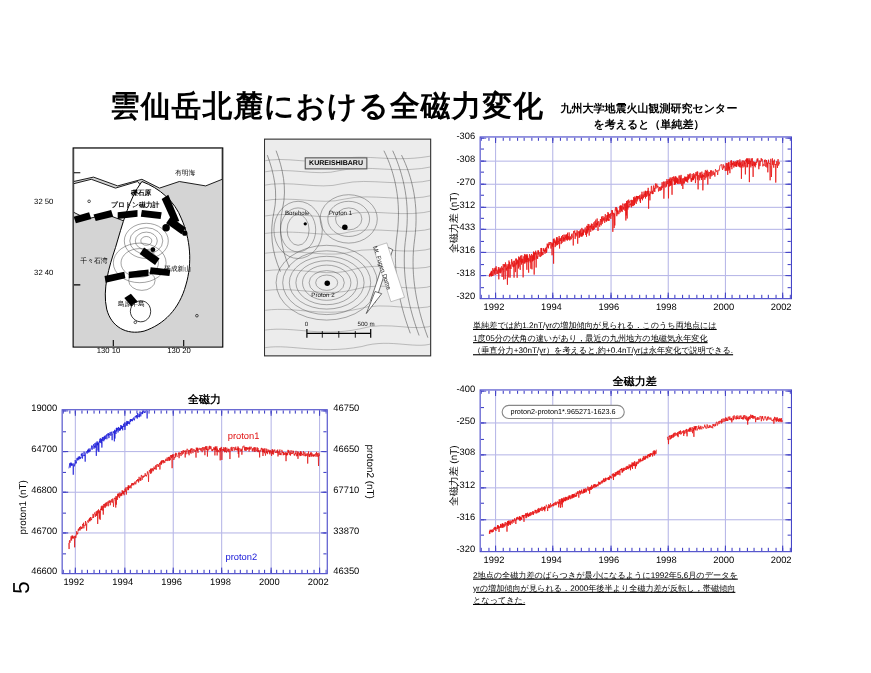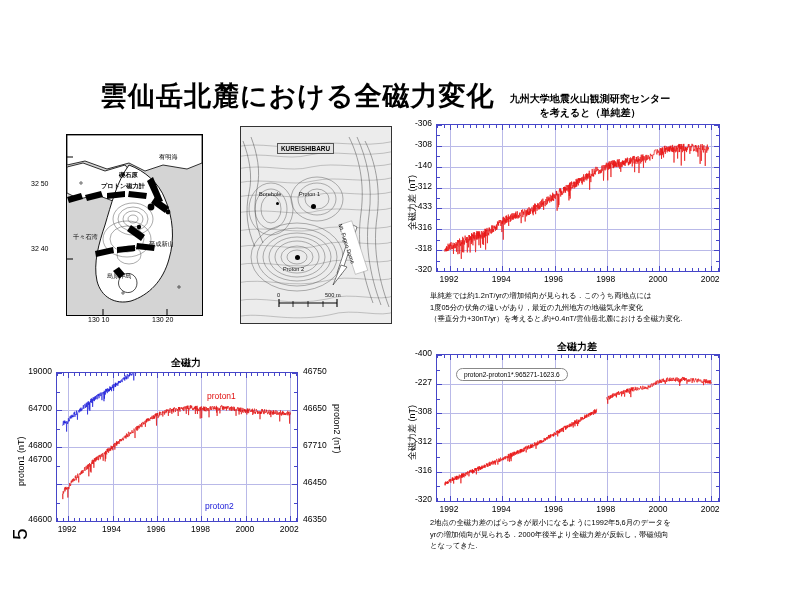--- a/index.html
+++ b/index.html
@@ -29,21 +29,21 @@
   .grid-h{position:absolute;left:0;right:0;height:1px;background:#b9b9e8;}
   .grid-v{position:absolute;top:0;bottom:0;width:1px;background:#b9b9e8;}
   .ytick{position:absolute;font-size:8.5px;color:#000;text-align:right;white-space:nowrap;}
   .ytick-r{position:absolute;font-size:8.5px;color:#000;text-align:left;white-space:nowrap;}
   .xtick{position:absolute;font-size:8.5px;color:#000;text-align:center;white-space:nowrap;}
   .ylabel{position:absolute;font-size:9px;color:#000;white-space:nowrap;
           transform:rotate(-90deg);transform-origin:left top;}
   .ylabel-r{position:absolute;font-size:9px;color:#000;white-space:nowrap;
           transform:rotate(90deg);transform-origin:left top;}
   .tickmark{position:absolute;background:#4646c8;}
-  .caption{position:absolute;font-size:7.4px;color:#000;line-height:11.5px;white-space:nowrap;}
+  .caption{position:absolute;font-size:7.4px;color:#000;line-height:11.5px;white-space:nowrap;text-decoration:underline;}
   .series-label{position:absolute;font-size:8.5px;white-space:nowrap;}
 
   
   #map-shimabara{left:66px;top:134px;width:135px;height:180px;
       border:1.6px solid #000;background:#d8d8d8;overflow:hidden;}
   .map-text{position:absolute;font-size:6.2px;color:#000;white-space:nowrap;}
   .map-text.b{font-weight:bold;}
   .map-axis{position:absolute;font-size:7px;color:#000;white-space:nowrap;}
 
   
@@ -646,58 +646,58 @@
       <polyline points="5.56,52.79 5.81,51.81 6.06,50.59 6.31,48.21 6.57,48.86 6.82,52.05 7.07,47.69 7.32,48.48 7.58,50.29 7.83,47.64 8.08,50.06 8.33,48.83 8.59,50.36 8.84,49.54 9.09,48.89 9.34,48.21 9.60,58.59 9.85,50.66 10.10,49.52 10.35,48.53 10.61,50.96 10.86,49.99 11.11,49.42 11.36,45.28 11.62,46.34 11.87,48.30 12.12,47.31 12.37,48.14 12.63,45.89 12.88,43.49 13.13,43.50 13.38,45.53 13.64,43.68 13.89,44.27 14.14,42.22 14.39,44.41 14.65,45.34 14.90,42.55 15.15,41.72 15.40,44.08 15.66,42.58 15.91,44.20 16.16,44.04 16.41,42.77 16.67,43.43 16.92,39.62 17.17,40.76 17.42,41.33 17.68,38.70 17.93,43.87 18.18,41.65 18.43,41.01 18.69,41.51 18.94,41.33 19.19,41.59 19.44,37.61 19.70,41.52 19.95,40.95 20.20,40.80 20.45,46.68 20.71,39.55 20.96,38.59 21.21,38.70 21.46,38.29 21.72,37.37 21.97,38.89 22.22,39.44 22.47,38.44 22.73,36.17 22.98,38.29 23.23,35.33 23.48,37.80 23.74,38.35 23.99,34.61 24.24,36.01 24.49,37.61 24.75,36.47 25.00,37.25 25.25,35.62 25.51,34.89 25.76,35.38 26.01,34.77 26.26,32.09 26.52,32.51 26.77,35.83 27.02,33.65 27.27,32.41 27.53,32.01 27.78,32.00 28.03,30.88 28.28,34.73 28.54,35.00 28.79,32.54 29.04,33.51 29.29,29.85 29.55,34.07 29.80,33.42 30.05,31.50 30.30,29.25 30.56,41.42 30.81,30.50 31.06,29.55 31.31,28.17 31.57,31.78 31.82,29.34 32.07,36.67 32.32,32.09 32.58,29.47 32.83,37.84 33.08,29.23 33.33,27.99 33.59,29.17 33.84,25.89 34.09,29.46 34.34,26.69 34.60,25.40 34.85,29.69 35.10,30.03 35.35,26.05 35.61,33.89 35.86,28.35 36.11,24.39 36.36,27.63 36.62,26.58 36.87,24.41 37.12,24.41 37.37,28.13 37.63,25.07 37.88,23.59 38.13,26.87 38.38,23.23 38.64,22.94 38.89,25.99 39.14,24.59 39.39,22.73 39.65,22.62 39.90,21.99 40.15,26.34 40.40,22.46 40.66,21.75 40.91,21.12 41.16,22.69 41.41,23.17 41.67,20.84 41.92,25.31 42.17,24.84 42.42,21.45 42.68,22.29 42.93,20.23 43.18,19.81 43.43,21.88 43.69,23.15 43.94,22.60 44.19,19.48 44.44,21.20 44.70,23.48 44.95,27.17 45.20,22.63 45.45,21.03 45.71,19.45 45.96,19.18 46.21,20.26 46.46,19.22 46.72,22.42 46.97,28.22 47.22,17.73 47.47,25.70 47.73,19.29 47.98,18.41 48.23,20.59 48.48,21.47 48.74,16.15 48.99,19.24 49.24,15.81 49.49,18.28 49.75,16.89 50.00,16.06 50.25,20.18 50.51,19.59 50.76,15.15 51.01,17.53 51.26,17.15 51.52,18.63 51.77,16.01 52.02,18.07 52.27,15.92 52.53,18.18 52.78,13.45 53.03,15.08 53.28,16.58 53.54,13.89 53.79,17.00 54.04,15.24 54.29,14.47 54.55,18.18 54.80,14.45 55.05,15.06 55.30,12.32 55.56,13.34 55.81,15.08 56.06,11.72 56.31,11.11 56.57,17.83 56.82,14.40 57.07,14.54 57.32,11.25 57.58,11.17 57.83,12.07 58.08,13.79 58.33,9.66 58.59,14.04 58.84,9.98 59.09,12.42 59.34,10.88 59.60,11.43 59.85,12.29 60.10,9.80 60.35,10.98 60.61,10.71 60.86,12.74 61.11,10.37 61.36,8.43 61.62,10.50 61.87,7.95 62.12,9.25 62.37,8.15 62.63,9.68 62.88,9.76 63.13,8.21 63.38,9.92 63.64,8.81 63.89,7.48 64.14,8.46 64.39,6.86 64.65,6.48 64.90,7.38 65.15,9.14 65.40,7.69 65.66,7.53 65.91,5.26 66.16,6.25 66.41,5.90 66.67,5.49 66.92,4.38 67.17,6.51 67.42,4.63 67.68,7.61 67.93,7.29 68.18,2.51 68.43,5.41 68.69,5.32 68.94,6.02 69.19,5.81 69.44,3.47 69.70,6.34 69.95,3.21 70.20,1.11 70.45,1.22 70.71,3.29 70.96,5.56 71.21,4.17 71.46,2.12 71.72,1.87 71.97,2.90 72.22,3.50 72.47,1.87 72.73,3.02 72.98,1.65 73.23,1.58 73.48,1.67 73.74,-0.42 73.99,1.39 74.24,2.16 74.49,1.32 74.75,2.51 75.00,1.15 75.25,1.37 75.51,0.76 75.76,-2.06 76.01,-0.47 76.26,0.38 76.52,0.74 76.77,7.42 77.02,-1.11 77.27,-1.24 77.53,-3.37 77.78,-2.67 78.03,-1.98 78.28,-0.83 78.54,-4.51 78.79,0.28 79.04,-1.25 79.29,-4.46 79.55,-0.88 79.80,-1.79 80.05,-5.03 80.30,-2.94 80.56,-3.68 80.81,-4.58 81.06,-2.24 81.31,-3.01 81.57,-5.19 81.82,-6.46 82.07,-4.07 82.32,-5.14 82.58,-4.26 82.83,-4.15 83.08,-5.69 83.33,-7.53 83.59,-3.26 83.84,-3.64 84.09,-7.62 84.34,-8.02 84.60,-7.66 84.85,-8.39 85.10,-7.81 85.35,-5.75 85.61,-7.19 85.86,-5.95 86.11,-8.15 86.36,-8.35 86.62,-8.16 86.87,-9.19 87.12,-3.12 87.37,-7.29 87.63,-9.41 87.88,-10.14 88.13,-7.40 88.38,-10.89 88.64,-7.81 88.89,-11.36 89.14,-9.34 89.39,-11.22 89.65,-11.25 89.90,-10.67 90.15,-8.70 90.40,-11.66 90.66,-9.82 90.91,-10.36 91.16,-10.65 91.41,-8.94 91.67,-9.38 91.92,-11.69 92.17,-12.00 92.42,-10.89 92.68,-12.88 92.93,-10.92 93.18,-10.99 93.43,-11.59 93.69,-14.08 93.94,-13.49 94.19,-10.85 94.44,-11.95 94.70,-12.10 94.95,-14.64 95.20,-12.97 95.45,-11.07 95.71,-14.78 95.96,-11.47 96.21,-13.56 96.46,-11.78 96.72,-15.84 96.97,-15.28 97.22,-16.34 97.47,-13.57 97.73,-16.39 97.98,-15.05 98.23,-4.43 98.48,-16.88 98.74,-14.41 98.99,-14.53 99.24,-17.13 99.49,-15.13 99.75,-12.04 100.00,-13.08 100.25,-13.24 100.51,-14.64 100.76,-13.88 101.01,-17.58 101.26,-14.96 101.52,-18.61 101.77,-17.05 102.02,-18.05 102.27,-16.63 102.53,-15.08 102.78,-15.23 103.03,-15.24 103.28,-15.55 103.54,-15.31 103.79,-17.84 104.04,-17.36 104.29,-18.90 104.55,-13.69 104.80,-15.54 105.05,-18.74 105.30,-18.06 105.56,-18.34 105.81,-17.67 106.06,-18.43 106.31,-15.63 106.57,-19.56 106.82,-20.15 107.07,-18.02 107.32,-17.78 107.58,-17.01 107.83,-20.00 108.08,-20.70 108.33,-17.78 108.59,-19.67 108.84,-21.04 109.09,-20.53 109.34,-19.41 109.60,-20.11 109.85,-18.75 110.10,-14.38 110.35,-18.83 110.61,-20.98 110.86,-17.50 111.11,-19.12 111.36,-20.60 111.62,-21.92 111.87,-22.68 112.12,-21.79 112.37,-21.98 112.63,-18.15 112.88,-18.41 113.13,-19.19 113.38,-21.84 113.64,-16.98 113.89,-21.16 114.14,-21.52 114.39,-20.97 114.65,-22.04 114.90,-19.59 115.15,-23.20 115.40,-18.68 115.66,-23.02 115.91,-22.57 116.16,-23.85 116.41,-23.08 116.67,-22.78 116.92,-21.19 117.17,-19.42 117.42,-22.72 117.68,-22.01 117.93,-23.07 118.18,-22.86 118.43,-22.86 118.69,-21.87 118.94,-20.73 119.19,-22.54 119.44,-21.69 119.70,-20.39 119.95,-15.70 120.20,-24.75 120.45,-22.30 120.71,-23.22 120.96,-24.80 121.21,-21.76 121.46,-24.78 121.72,-20.28 121.97,-22.46 122.22,-23.84 122.47,-24.04 122.73,-24.50 122.98,-24.87 123.23,-24.58 123.48,-23.01 123.74,-24.54 123.99,-23.56 124.24,-24.08 124.49,-21.96 124.75,-23.24 125.00,-24.33 125.25,-24.87 125.51,-20.96 125.76,-23.41 126.01,-25.52 126.26,-24.81 126.52,-25.06 126.77,-22.53 127.02,-23.44 127.27,-25.63 127.53,-25.11 127.78,-22.17 128.03,-18.20 128.28,-24.36 128.54,-26.08 128.79,-23.47 129.04,-26.31 129.29,-24.25 129.55,-22.89 129.80,-26.43 130.05,-24.58 130.30,-16.92 130.56,-24.00 130.81,-22.70 131.06,-22.99 131.31,-22.67 131.57,-25.83 131.82,-25.99 132.07,-26.72 132.32,-23.59 132.58,-26.52 132.83,-25.08 133.08,-24.34 133.33,-26.52 133.59,-26.44 133.84,-23.90 134.09,-24.30 134.34,-22.43 134.60,-23.03 134.85,-22.29 135.10,-24.17 135.35,-22.93 135.61,-23.80 135.86,-24.46 136.11,-25.81 136.36,-23.35 136.62,-24.01 136.87,-25.44 137.12,-18.53 137.37,-26.62 137.63,-23.57 137.88,-26.53 138.13,-22.11 138.38,-22.17 138.64,-25.34 138.89,-26.92 139.14,-18.71 139.39,-24.93 139.65,-23.49 139.90,-21.98 140.15,-23.52 140.40,-23.28 140.66,-21.98 140.91,-21.56 141.16,-23.26 141.41,-25.29 141.67,-23.20 141.92,-14.24 142.17,-25.61 142.42,-22.58 142.68,-24.15 142.93,-26.45 143.18,-25.88 143.43,-14.63 143.69,-21.25 143.94,-24.23 144.19,-24.43 144.44,-23.23 144.70,-24.41 144.95,-22.77 145.20,-26.04 145.45,-22.54 145.71,-23.01 145.96,-21.39 146.21,-25.40 146.46,-21.83 146.72,-25.92 146.97,-23.12 147.22,-21.52 147.47,-22.08 147.73,-20.98 147.98,-25.42 148.23,-22.41 148.48,-22.08 148.74,-23.67 148.99,-23.11 149.24,-22.78 149.49,-24.14 149.75,-21.03 150.00,-23.96 150.25,-22.26 150.51,-22.27 150.76,-14.71 151.01,-21.14 151.26,-21.95 151.52,-22.55 151.77,-25.35 152.02,-22.25 152.27,-24.18 152.53,-25.81 152.78,-24.97 153.03,-23.38 153.28,-22.04 153.54,-24.83 153.79,-25.21 154.04,-25.64 154.29,-25.21 154.55,-25.62 154.80,-22.90 155.05,-22.42 155.30,-24.53 155.56,-23.51 155.81,-23.41 156.06,-25.92 156.31,-22.88 156.57,-23.63 156.82,-23.10 157.07,-22.64 157.32,-24.60 157.58,-24.30 157.83,-22.52 158.08,-26.18 158.33,-19.41 158.59,-25.11 158.84,-16.07 159.09,-24.00 159.34,-24.03 159.60,-24.39 159.85,-23.99 160.10,-21.84 160.35,-21.93 160.61,-21.93 160.86,-24.28 161.11,-22.19 161.36,-23.50 161.62,-18.82 161.87,-21.34 162.12,-22.64 162.37,-26.21 162.63,-26.09 162.88,-25.52 163.13,-26.09 163.38,-26.98 163.64,-26.97 163.89,-24.90 164.14,-22.88 164.39,-25.83 164.65,-22.25 164.90,-23.37 165.15,-25.88 165.40,-23.28 165.66,-22.45 165.91,-25.81 166.16,-23.97 166.41,-23.95 166.67,-25.17 166.92,-23.55 167.17,-25.72 167.42,-24.35 167.68,-24.77 167.93,-25.21 168.18,-21.83 168.43,-25.57 168.69,-23.84 168.94,-26.38 169.19,-25.08 169.44,-23.88 169.70,-23.99 169.95,-25.87 170.20,-26.17 170.45,-25.32 170.71,-24.89 170.96,-22.68 171.21,-22.04 171.46,-24.63 171.72,-22.73 171.97,-24.08 172.22,-25.43 172.47,-24.10 172.73,-21.72 172.98,-22.31 173.23,-25.85 173.48,-21.50 173.74,-21.94 173.99,-25.50 174.24,-24.94 174.49,-22.65 174.75,-22.76 175.00,-22.18 175.25,-23.25 175.51,-25.72 175.76,-22.77 176.01,-21.74 176.26,-25.08 176.52,-21.31 176.77,-23.29 177.02,-22.65 177.27,-22.12 177.53,-22.20 177.78,-16.53 178.03,-23.14 178.28,-23.09 178.54,-22.05 178.79,-22.05 179.04,-24.45 179.29,-24.09 179.55,-25.22 179.80,-23.02 180.05,-22.79 180.30,-21.28 180.56,-24.66 180.81,-17.81 181.06,-23.98 181.31,-21.40 181.57,-23.35 181.82,-24.59 182.07,-20.36 182.32,-23.54 182.58,-24.72 182.83,-21.98 183.08,-18.20 183.33,-20.12 183.59,-21.04 183.84,-24.48 184.09,-20.54 184.34,-22.10 184.60,-22.16 184.85,-19.53 185.10,-23.80 185.35,-23.55 185.61,-23.56 185.86,-22.18 186.11,-21.40 186.36,-23.38 186.62,-20.25 186.87,-22.54 187.12,-19.31 187.37,-22.20 187.63,-23.04 187.88,-21.06 188.13,-20.80 188.38,-21.93 188.64,-17.75 188.89,-20.14 189.14,-23.62 189.39,-19.30 189.65,-23.68 189.90,-21.53 190.15,-22.14 190.40,-19.03 190.66,-22.93 190.91,-22.02 191.16,-22.34 191.41,-23.57 191.67,-23.27 191.92,-20.49 192.17,-21.44 192.42,-21.03 192.68,-20.40 192.93,-21.20 193.18,-21.01 193.43,-22.78 193.69,-20.72 193.94,-20.27 194.19,-23.61 194.44,-17.42 194.70,-19.74 194.95,-21.77 195.20,-22.03 195.45,-18.70 195.71,-19.52 195.96,-23.17 196.21,-23.73 196.46,-20.70 196.72,-18.97 196.97,-20.25 197.22,-18.59 197.47,-20.80 197.73,-21.58 197.98,-23.38 198.23,-22.73 198.48,-22.18 198.74,-20.52 198.99,-21.50 199.24,-18.45 199.49,-21.12 199.75,-19.28 200.00,-18.60 200.25,-20.67 200.51,-19.69 200.76,-18.65 201.01,-18.63 201.26,-20.46 201.52,-21.09 201.77,-12.98 202.02,-20.72 202.27,-18.19 202.53,-20.45 202.78,-18.34 203.03,-20.18 203.28,-18.87 203.54,-23.23 203.79,-20.29 204.04,-22.22 204.29,-22.97 204.55,-21.48 204.80,-21.79 205.05,-18.78 205.30,-18.92 205.56,-21.18 205.81,-18.21 206.06,-20.30 206.31,-23.14 206.57,-20.88 206.82,-19.59 207.07,-20.23 207.32,-20.68 207.58,-19.74 207.83,-20.45 208.08,-22.74 208.33,-20.89 208.59,-22.21 208.84,-19.52 209.09,-19.66 209.34,-18.17 209.60,-19.50 209.85,-18.98 210.10,-20.76 210.35,-19.71 210.61,-20.71 210.86,-22.41 211.11,-18.04 211.36,-17.43 211.62,-19.16 211.87,-20.13 212.12,-17.64 212.37,-21.80 212.63,-15.07 212.88,-19.38 213.13,-21.08 213.38,-21.14 213.64,-20.94 213.89,-18.49 214.14,-20.16 214.39,-17.53 214.65,-18.12 214.90,-21.86 215.15,-17.70 215.40,-21.78 215.66,-19.43 215.91,-20.72 216.16,-18.19 216.41,-19.07 216.67,-19.10 216.92,-19.65 217.17,-18.61 217.42,-21.26 217.68,-22.17 217.93,-19.46 218.18,-17.70 218.43,-19.09 218.69,-20.78 218.94,-21.26 219.19,-20.43 219.44,-17.61 219.70,-19.51 219.95,-19.30 220.20,-17.77 220.45,-18.05 220.71,-20.05 220.96,-19.14 221.21,-20.01 221.46,-10.88 221.72,-18.75 221.97,-18.42 222.22,-21.78 222.47,-18.79 222.73,-16.98 222.98,-19.44 223.23,-16.69 223.48,-17.10 223.74,-19.63 223.99,-20.39 224.24,-18.28 224.49,-21.32 224.75,-17.06 225.00,-18.93 225.25,-20.27 225.51,-18.97 225.76,-17.45 226.01,-17.97 226.26,-19.30 226.52,-17.27 226.77,-18.66 227.02,-17.13 227.27,-18.17 227.53,-19.12 227.78,-17.57 228.03,-18.22 228.28,-18.48 228.54,-19.95 228.79,-19.44 229.04,-16.89 229.29,-18.86 229.55,-21.38 229.80,-18.42 230.05,-18.01 230.30,-20.17 230.56,-17.20 230.81,-16.76 231.06,-18.07 231.31,-8.58 231.57,-20.61 231.82,-17.64 232.07,-19.05 232.32,-18.84 232.58,-18.96 232.83,-17.00 233.08,-21.76 233.33,-19.24" fill="none" stroke="#1818d8" stroke-width="0.65" stroke-linejoin="round"></polyline>
     </svg>
     <div class="series-label" style="left:150px;top:18px;color:#e01010;">proton1</div>
     <div class="series-label" style="left:148px;top:128px;color:#1818d8;">proton2</div>
   </div>
 <div class="abs ylabel" style="left:16px;top:486px;">proton1 (nT)</div>
 <div class="abs ylabel-r" style="left:342px;top:404px;">proton2 (nT)</div>
 
 <div class="ytick" style="left:396px;top:118px;width:36px;">-306</div>
 <div class="ytick" style="left:396px;top:138.85714285714286px;width:36px;">-308</div>
-<div class="ytick" style="left:396px;top:159.71428571428572px;width:36px;">-140</div>
+<div class="ytick" style="left:396px;top:159.71428571428572px;width:36px;">-270</div>
 <div class="ytick" style="left:396px;top:180.57142857142856px;width:36px;">-312</div>
 <div class="ytick" style="left:396px;top:201.42857142857144px;width:36px;">-433</div>
 <div class="ytick" style="left:396px;top:222.28571428571428px;width:36px;">-316</div>
 <div class="ytick" style="left:396px;top:243.14285714285714px;width:36px;">-318</div>
 <div class="ytick" style="left:396px;top:264px;width:36px;">-320</div>
 <div class="xtick" style="left:429.0555555555556px;top:274px;width:40px;">1992</div>
 <div class="xtick" style="left:481.27777777777806px;top:274px;width:40px;">1994</div>
 <div class="xtick" style="left:533.5000000000005px;top:274px;width:40px;">1996</div>
 <div class="xtick" style="left:585.722222222223px;top:274px;width:40px;">1998</div>
 <div class="xtick" style="left:637.9444444444454px;top:274px;width:40px;">2000</div>
 <div class="xtick" style="left:690.1666666666679px;top:274px;width:40px;">2002</div>
 <div class="ytick" style="left:396px;top:348px;width:36px;">-400</div>
-<div class="ytick" style="left:396px;top:377.2px;width:36px;">-227</div>
+<div class="ytick" style="left:396px;top:377.2px;width:36px;">-250</div>
 <div class="ytick" style="left:396px;top:406.4px;width:36px;">-308</div>
 <div class="ytick" style="left:396px;top:435.6px;width:36px;">-312</div>
 <div class="ytick" style="left:396px;top:464.8px;width:36px;">-316</div>
 <div class="ytick" style="left:396px;top:494px;width:36px;">-320</div>
 <div class="xtick" style="left:429.0555555555556px;top:504px;width:40px;">1992</div>
 <div class="xtick" style="left:481.27777777777806px;top:504px;width:40px;">1994</div>
 <div class="xtick" style="left:533.5000000000005px;top:504px;width:40px;">1996</div>
 <div class="xtick" style="left:585.722222222223px;top:504px;width:40px;">1998</div>
 <div class="xtick" style="left:637.9444444444454px;top:504px;width:40px;">2000</div>
 <div class="xtick" style="left:690.1666666666679px;top:504px;width:40px;">2002</div>
 <div class="ytick" style="left:16px;top:366px;width:36px;">19000</div>
 <div class="ytick" style="left:16px;top:403px;width:36px;">64700</div>
 <div class="ytick" style="left:16px;top:440px;width:36px;">46800</div>
-<div class="ytick" style="left:16px;top:454px;width:36px;">46700</div>
+<div class="ytick" style="left:16px;top:477px;width:36px;">46700</div>
 <div class="ytick" style="left:16px;top:514px;width:36px;">46600</div>
 <div class="ytick-r" style="left:303px;top:366px;">46750</div>
 <div class="ytick-r" style="left:303px;top:403px;">46650</div>
 <div class="ytick-r" style="left:303px;top:440px;">67710</div>
-<div class="ytick-r" style="left:303px;top:477px;">46450</div>
+<div class="ytick-r" style="left:303px;top:477px;">33870</div>
 <div class="ytick-r" style="left:303px;top:514px;">46350</div>
 <div class="xtick" style="left:47.11111111111116px;top:524px;width:40px;">1992</div>
 <div class="xtick" style="left:91.5555555555558px;top:524px;width:40px;">1994</div>
 <div class="xtick" style="left:136.0000000000004px;top:524px;width:40px;">1996</div>
 <div class="xtick" style="left:180.44444444444505px;top:524px;width:40px;">1998</div>
 <div class="xtick" style="left:224.88888888888968px;top:524px;width:40px;">2000</div>
 <div class="xtick" style="left:269.3333333333343px;top:524px;width:40px;">2002</div>
 <div class="caption" style="left:430px;top:290px;">単純差では約1.2nT/yrの増加傾向が見られる．このうち両地点には</div>
 <div class="caption" style="left:430px;top:301.5px;">1度05分の伏角の違いがあり，最近の九州地方の地磁気永年変化</div>
-<div class="caption" style="left:430px;top:313px;">（垂直分力+30nT/yr）を考えると,約+0.4nT/雲仙岳北麓における全磁力変化.</div>
+<div class="caption" style="left:430px;top:313px;">（垂直分力+30nT/yr）を考えると,約+0.4nT/yrは永年変化で説明できる.</div>
 <div class="caption" style="left:430px;top:517px;">2地点の全磁力差のばらつきが最小になるように1992年5,6月のデータを</div>
 <div class="caption" style="left:430px;top:528.5px;">yrの増加傾向が見られる．2000年後半より全磁力差が反転し，帯磁傾向</div>
 <div class="caption" style="left:430px;top:540px;">となってきた.</div>
 
 </body></html>

